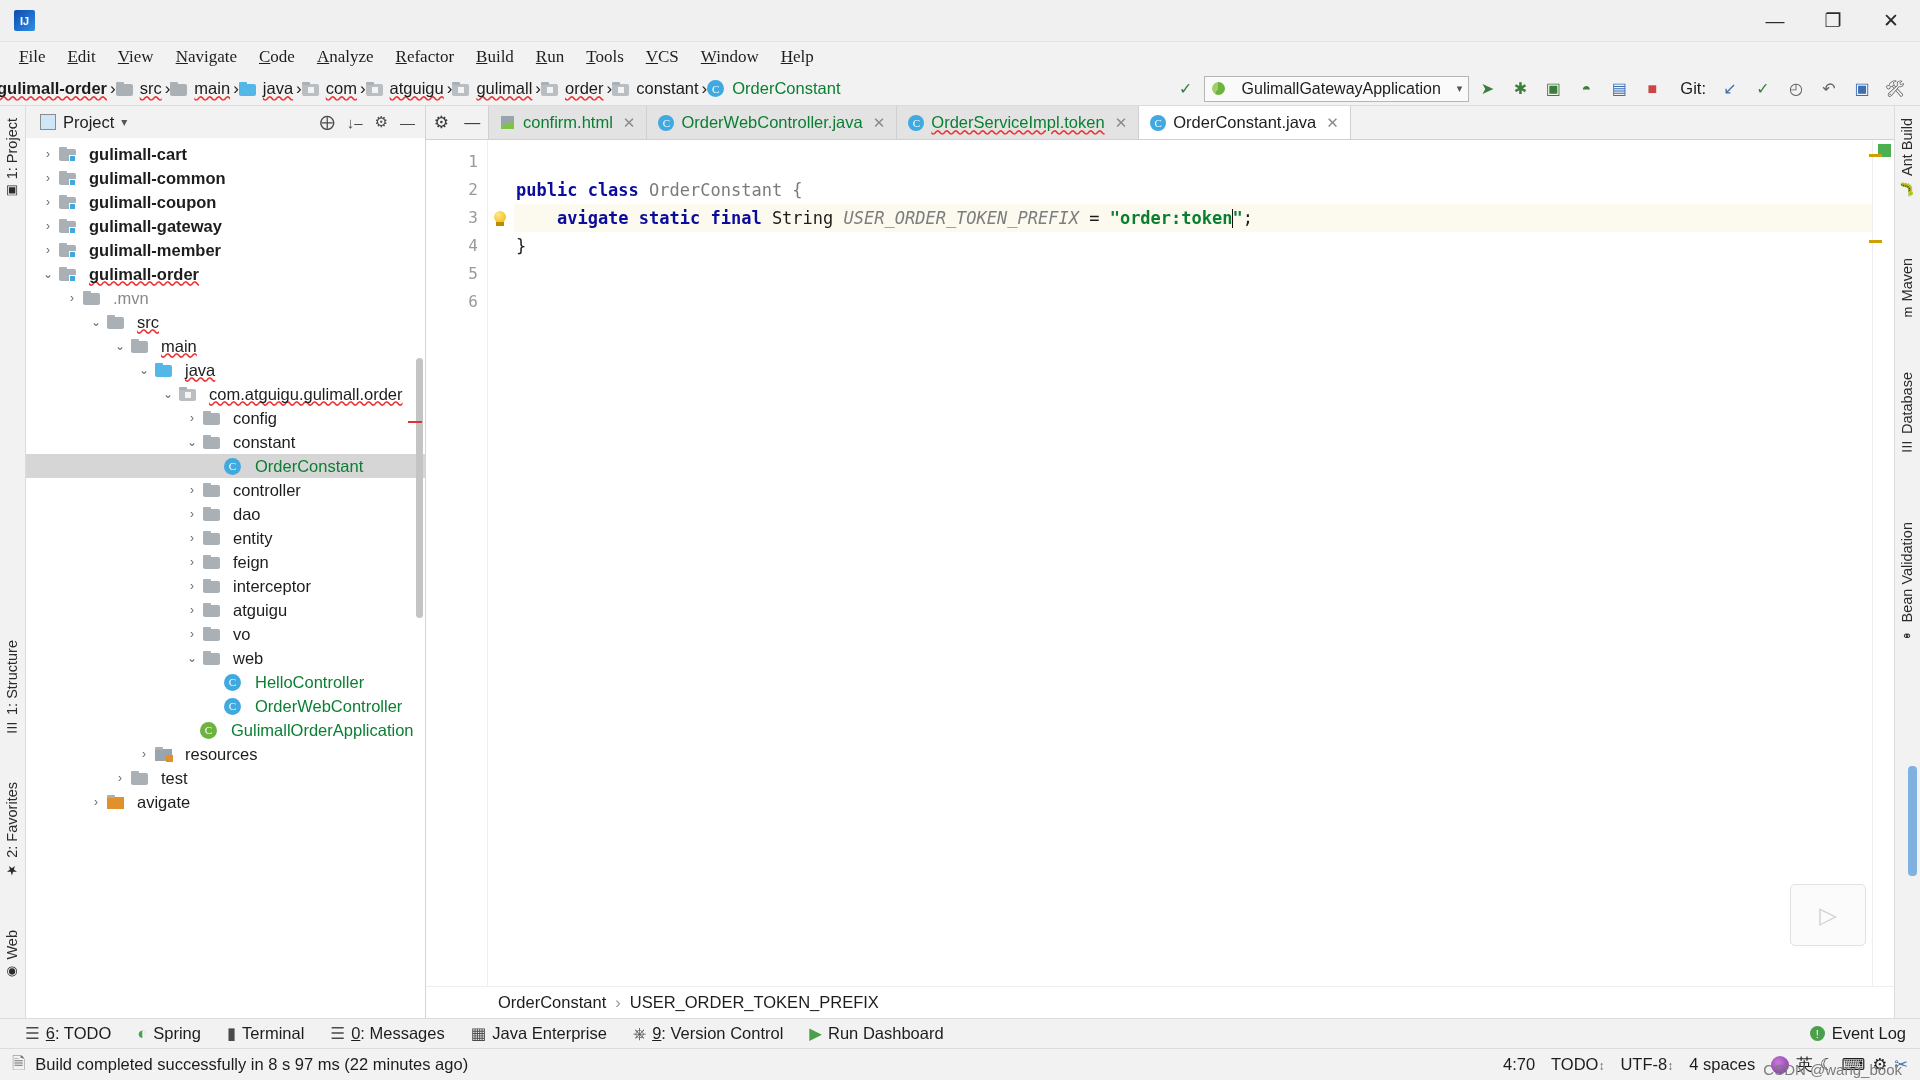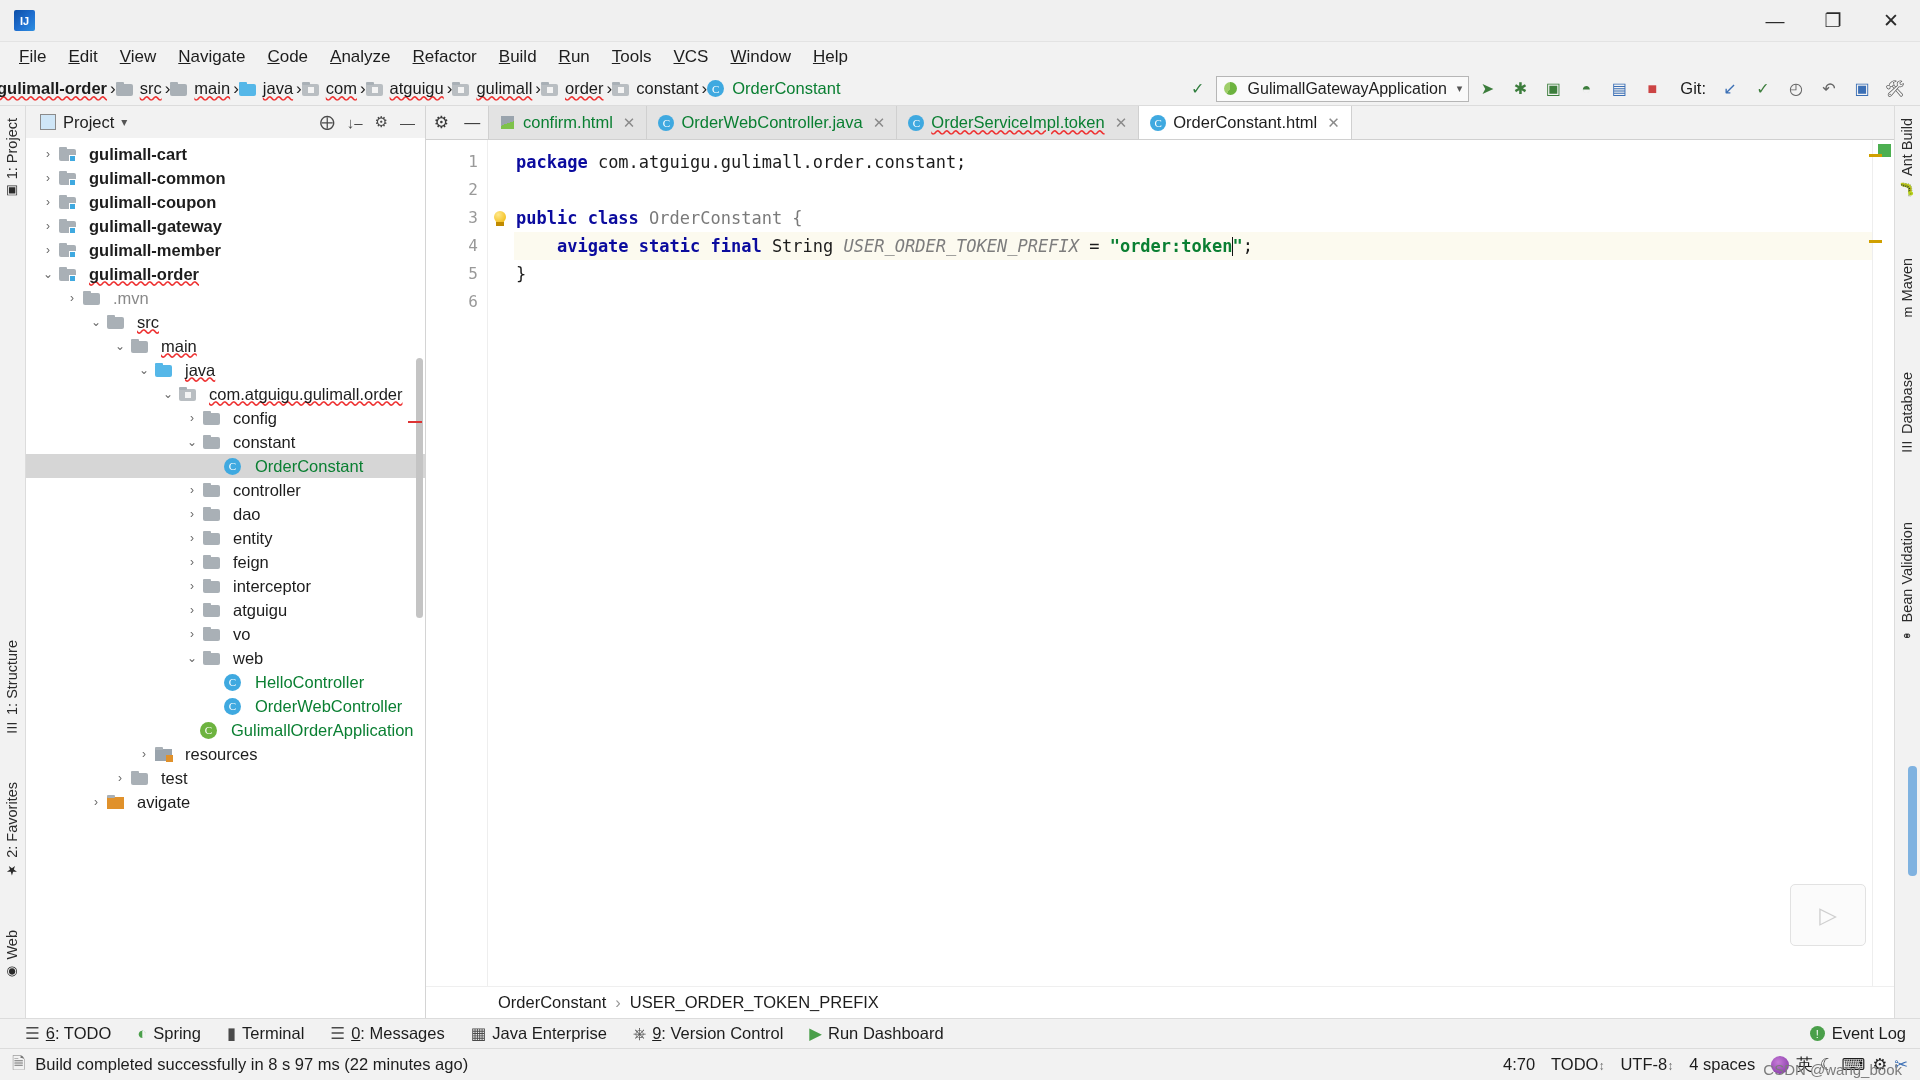--- a/index.html
+++ b/index.html
@@ -16,21 +16,21 @@
   .idea-logo:after{ content:"IJ"; position:absolute; inset:0; color:#fff; font-size:11px;
                     font-weight:bold; display:flex; align-items:center; justify-content:center;
                     font-family:"Liberation Sans",sans-serif;}
   .title-text { font-size:17px; color:#1b1b1b; white-space:nowrap; letter-spacing:0.1px;}
   .win-btns { margin-left:auto; display:flex; height:100%; }
   .win-btn { width:58px; height:100%; display:flex; align-items:center; justify-content:center;
              font-size:19px; color:#2b2b2b; }
 
   
   .menubar { height:30px; background:#f2f2f2; display:flex; align-items:center;
-             padding-left:8px; flex:0 0 30px; }
+             padding-left:8px; flex:0 0 30px;font-family:Liberation Serif, serif; }
   .menuitem { padding:2px 11px; font-size:17px; color:#1d1d1d; white-space:nowrap; }
   .menuitem u { text-decoration:underline; }
 
   
   .navbar { height:34px; background:#f2f2f2; display:flex; align-items:center;
             padding:0 6px 0 0; flex:0 0 34px; border-bottom:1px solid #dcdcdc;}
   .crumbs { display:flex; align-items:center; margin-left:-6px;}
   .crumb { display:flex; align-items:center; font-size:16.5px; color:#1b1b1b; white-space:nowrap; }
   .crumb .lbl { padding:0 3px; }
   .crumb.bold .lbl { font-weight:bold; }
@@ -47,21 +47,21 @@
   .fldr.pkg .dot{ position:absolute; left:6px; top:5px; width:6px; height:6px; background:#f4f4f4; }
   .cicon { width:17px; height:17px; border-radius:50%; background:#3fa9e0; color:#fff; font-size:11px;
            display:flex; align-items:center; justify-content:center; margin-right:5px; flex:0 0 17px;
            font-family:"Liberation Serif",serif; }
   .crumb.cls .lbl { color:#0a7f32; }
   .squig { text-decoration: underline; text-decoration-color:#e33; text-decoration-style: wavy;
            text-decoration-skip-ink:none; }
 
   .run-area { margin-left:auto; display:flex; align-items:center; gap:3px; padding-right:4px;}
   .runsel { height:26px; min-width:215px; border:1px solid #b6b6b6; background:#fafafa;
-            display:flex; align-items:center; padding:0 6px; font-size:16px; gap:10px;}
+            display:flex; align-items:center; padding:0 6px; font-size:16px; gap:16px;}
   .runsel .spr { width:15px;height:15px; position:relative; flex:0 0 15px;}
   .runsel .spr:before{content:""; position:absolute; inset:1px; border-radius:50%;
       background:conic-gradient(#6db33f 0 60%, #9fce6a 0 100%);}
   .runsel .chev { margin-left:auto; color:#555; font-size:11px; }
   .tbtn { width:30px; height:28px; display:flex; align-items:center; justify-content:center;
           font-size:16px; color:#3c7d3c; }
   .git-lbl{ font-size:16.5px; padding:0 6px 0 10px; color:#1b1b1b;}
 
   
   .body { flex:1 1 auto; display:flex; min-height:0; }
@@ -500,21 +500,21 @@
               <span class="lbl" style="color: rgb(10, 127, 50);">OrderWebController.java</span>
               <span class="x">✕</span>
             </div>
             <div class="tab warn">
               <span class="ficon cls">C</span>
               <span class="lbl" style="color: rgb(10, 127, 50);">OrderServiceImpl.token</span>
               <span class="x">✕</span>
             </div>
             <div class="tab active">
               <span class="ficon cls">C</span>
-              <span class="lbl">OrderConstant.html</span>
+              <span class="lbl">OrderConstant.java</span>
               <span class="x">✕</span>
             </div>
           </div>
       </div>
 
       <div class="codewrap">
         <div class="gutter" id="gutter">
             <div class="ln">1</div>
             <div class="ln">2</div>
             <div class="ln">3</div>
@@ -522,21 +522,20 @@
             <div class="ln">5</div>
             <div class="ln">6</div>
           </div>
         <div class="bulbzone">
           <div class="bulb">
               <span class="g"></span>
               <span class="b"></span>
             </div>
         </div>
         <div class="code" id="code">
-            <div class="cl"><span class="kw">package </span><span class="plain">com.atguigu.gulimall.order.constant;</span></div>
             <div class="cl">&nbsp;</div>
             <div class="cl"><span class="kw">public class </span><span class="typ">OrderConstant {</span></div>
             <div class="cl hl"><span class="kw">    avigate static final </span><span class="plain">String </span><span class="cst">USER_ORDER_TOKEN_PREFIX</span><span class="plain"> = </span><span class="str">"order:token</span><span class="caret"></span><span class="str">"</span><span class="plain">;</span></div>
             <div class="cl"><span class="plain">}</span></div>
             <div class="cl">&nbsp;</div>
           </div>
         <div class="markbar">
           <div class="greenbox"></div>
         </div>
         <div class="rightmark" style="top:14px;"></div>

